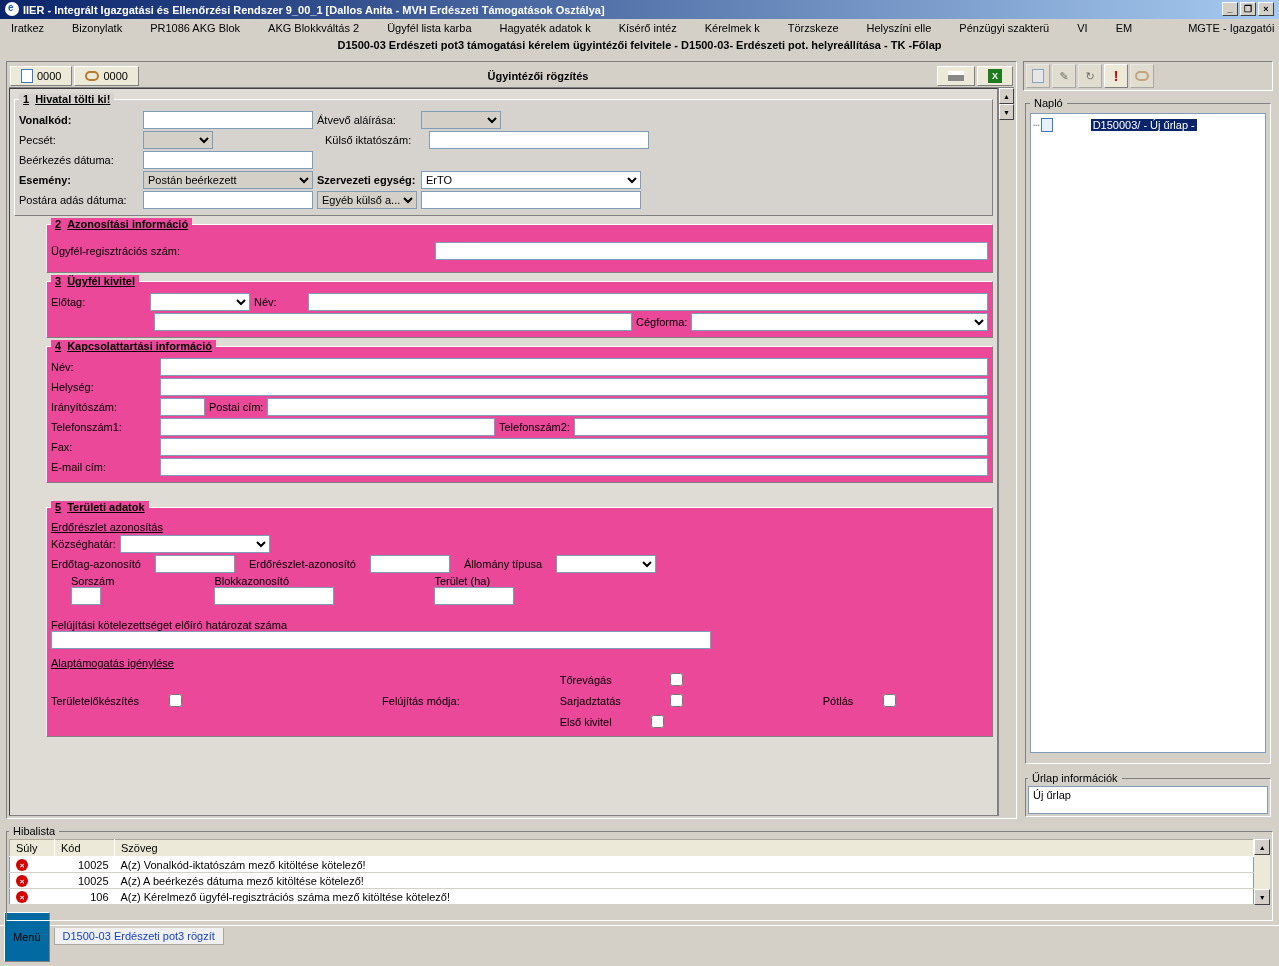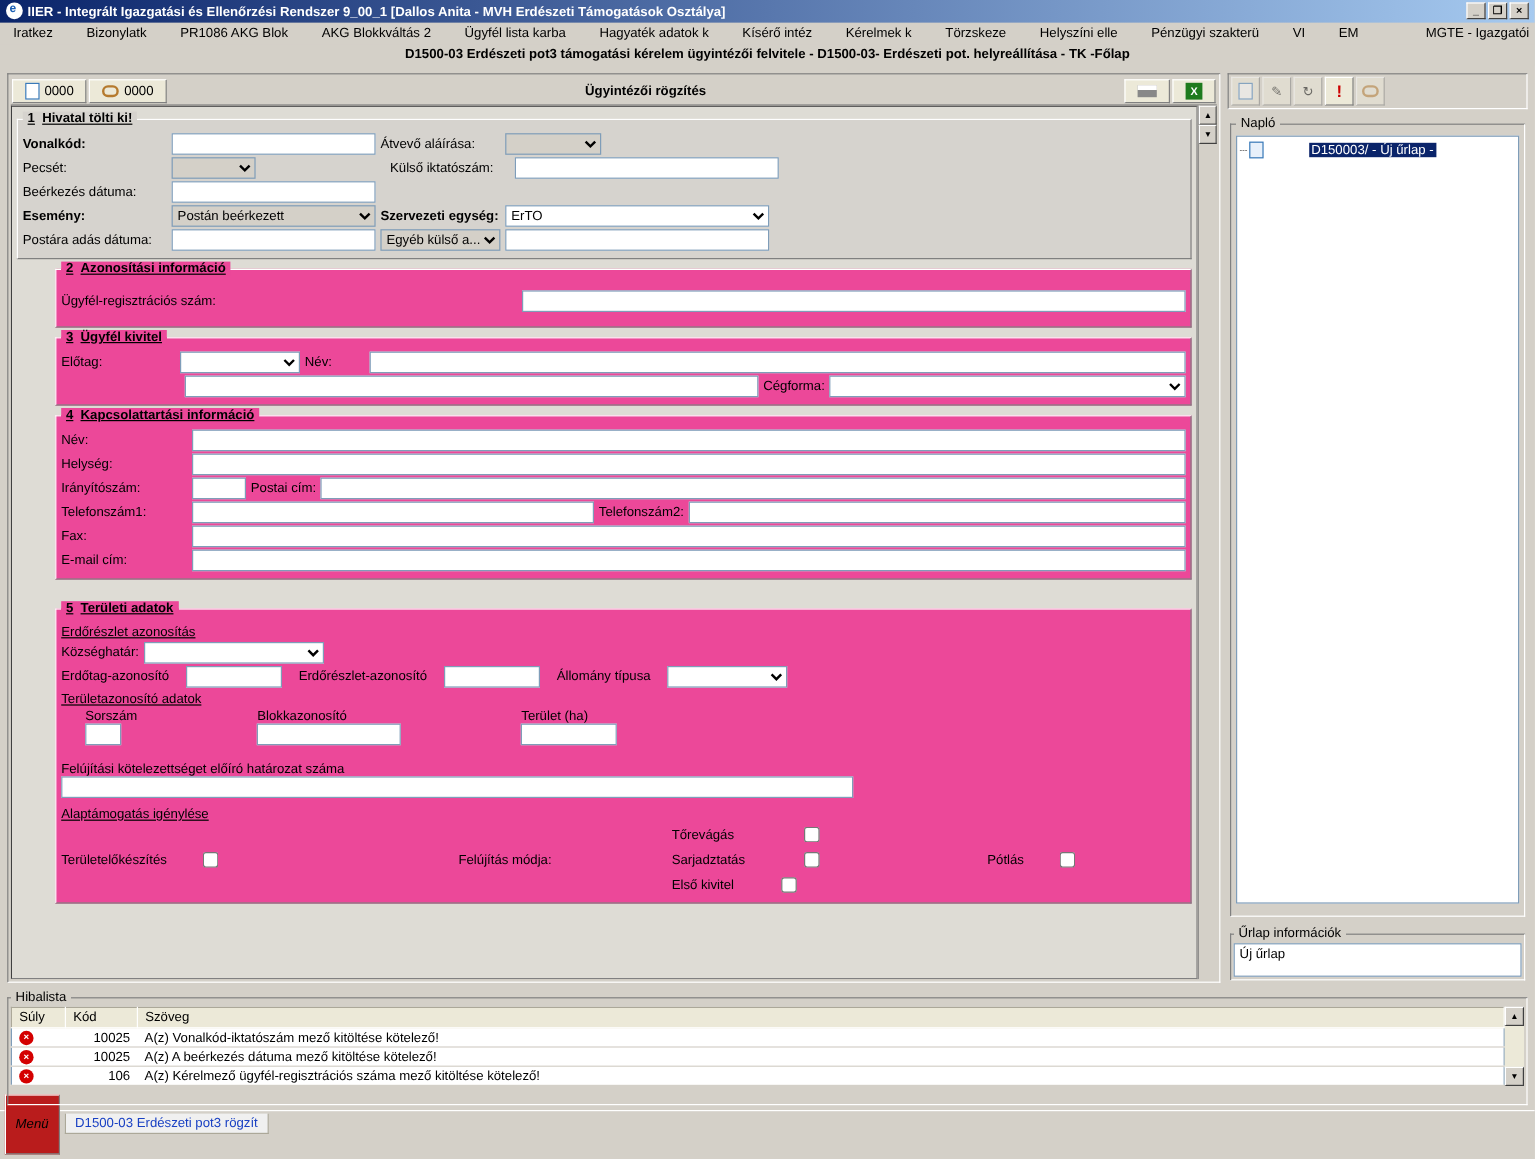--- a/index.html
+++ b/index.html
@@ -50,21 +50,21 @@
 .tree-icon { width: 12px; height: 14px; border: 1px solid #3a7ab8; background: #e8f0fa; }
 .tree-label { background: #0a246a; color: #fff; padding: 0 2px; margin-left: 36px; }
 .urlap-info { border: 1px solid #808080; border-right-color: #fff; border-bottom-color: #fff; padding: 2px; }
 .urlap-inner { background: #fff; border: 1px solid #7f9db9; padding: 2px 4px; height: 28px; }
 .hibalista { margin: 0 6px 4px 6px; border: 1px solid #808080; border-right-color: #fff; border-bottom-color: #fff; padding: 2px; height: 96px; }
 .hiba-table { width: 100%; background: #fff; border: 1px solid #7f9db9; border-collapse: collapse; }
 .hiba-table th { background: #ece9d8; border: 1px solid #aca899; border-right-color: #fff; border-bottom-color: #fff; padding: 2px 6px; text-align: left; font-weight: normal; }
 .hiba-table td { border-bottom: 1px solid #d4d0c8; padding: 0 6px; height: 16px; }
 .err-icon { width: 12px; height: 12px; border-radius: 50%; background: #d40000; color: #fff; display: inline-flex; align-items: center; justify-content: center; font-size: 8px; font-weight: bold; }
 .statusbar { display: flex; align-items: center; background: #d4d0c8; border-top: 1px solid #fff; padding: 2px 4px; height: 22px; gap: 4px; }
-.status-btn { border: 1px solid #fff; border-right-color: #808080; border-bottom-color: #808080; background: #b91c1c; padding: 18px 8px; font-style: italic; }
+.status-btn { border: 1px solid #fff; border-right-color: #808080; border-bottom-color: #808080; background: #0369a1; padding: 18px 8px; }
 .status-tab { color: #1a41c3; padding: 2px 8px; border: 1px solid #aca899; border-top: none; background: #f0f0f0; }
 .subhead { font-weight: normal; text-decoration: underline; margin: 4px 0 2px 0; display: block; }
 input[type=checkbox] { width: 13px; height: 13px; }
 .hiba-scroll { width: 16px; background: #d4d0c8; display: flex; flex-direction: column; }
 .scroll-btn { height: 16px; border: 1px solid #fff; border-right-color: #404040; border-bottom-color: #404040; display: flex; align-items: center; justify-content: center; font-size: 7px; }
 .exclaim-icon { color: #c00; font-weight: bold; font-size: 14px; }
 </style>
 </head>
 <body>
 
@@ -222,21 +222,20 @@
           <select class="sel w150"></select>
         </div>
         <div class="row" style="gap:14px">
           <span class="lbl">Erdőtag-azonosító</span>
           <input type="text" class="w80" style="">
           <span class="lbl">Erdőrészlet-azonosító</span>
           <input type="text" class="w80" style="">
           <span class="lbl">Állomány típusa</span>
           <select class="sel w100"></select>
         </div>
-        <span class="subhead">Területazonosító adatok</span>
         <div class="row" style="gap:100px; padding-left:20px">
           <div><div class="lbl">Sorszám</div><input type="text" style="width: 30px;"></div>
           <div><div class="lbl">Blokkazonosító</div><input type="text" class="w120" style=""></div>
           <div><div class="lbl">Terület (ha)</div><input type="text" class="w80" style=""></div>
         </div>
         <div style="margin-top:14px" class="lbl">Felújítási kötelezettséget előíró határozat száma</div>
         <input type="text" style="width: 660px;">
         <span class="subhead" style="margin-top:8px">Alaptámogatás igénylése</span>
         <div class="row" style="gap:30px">
           <span class="lbl">Területelőkészítés</span>

